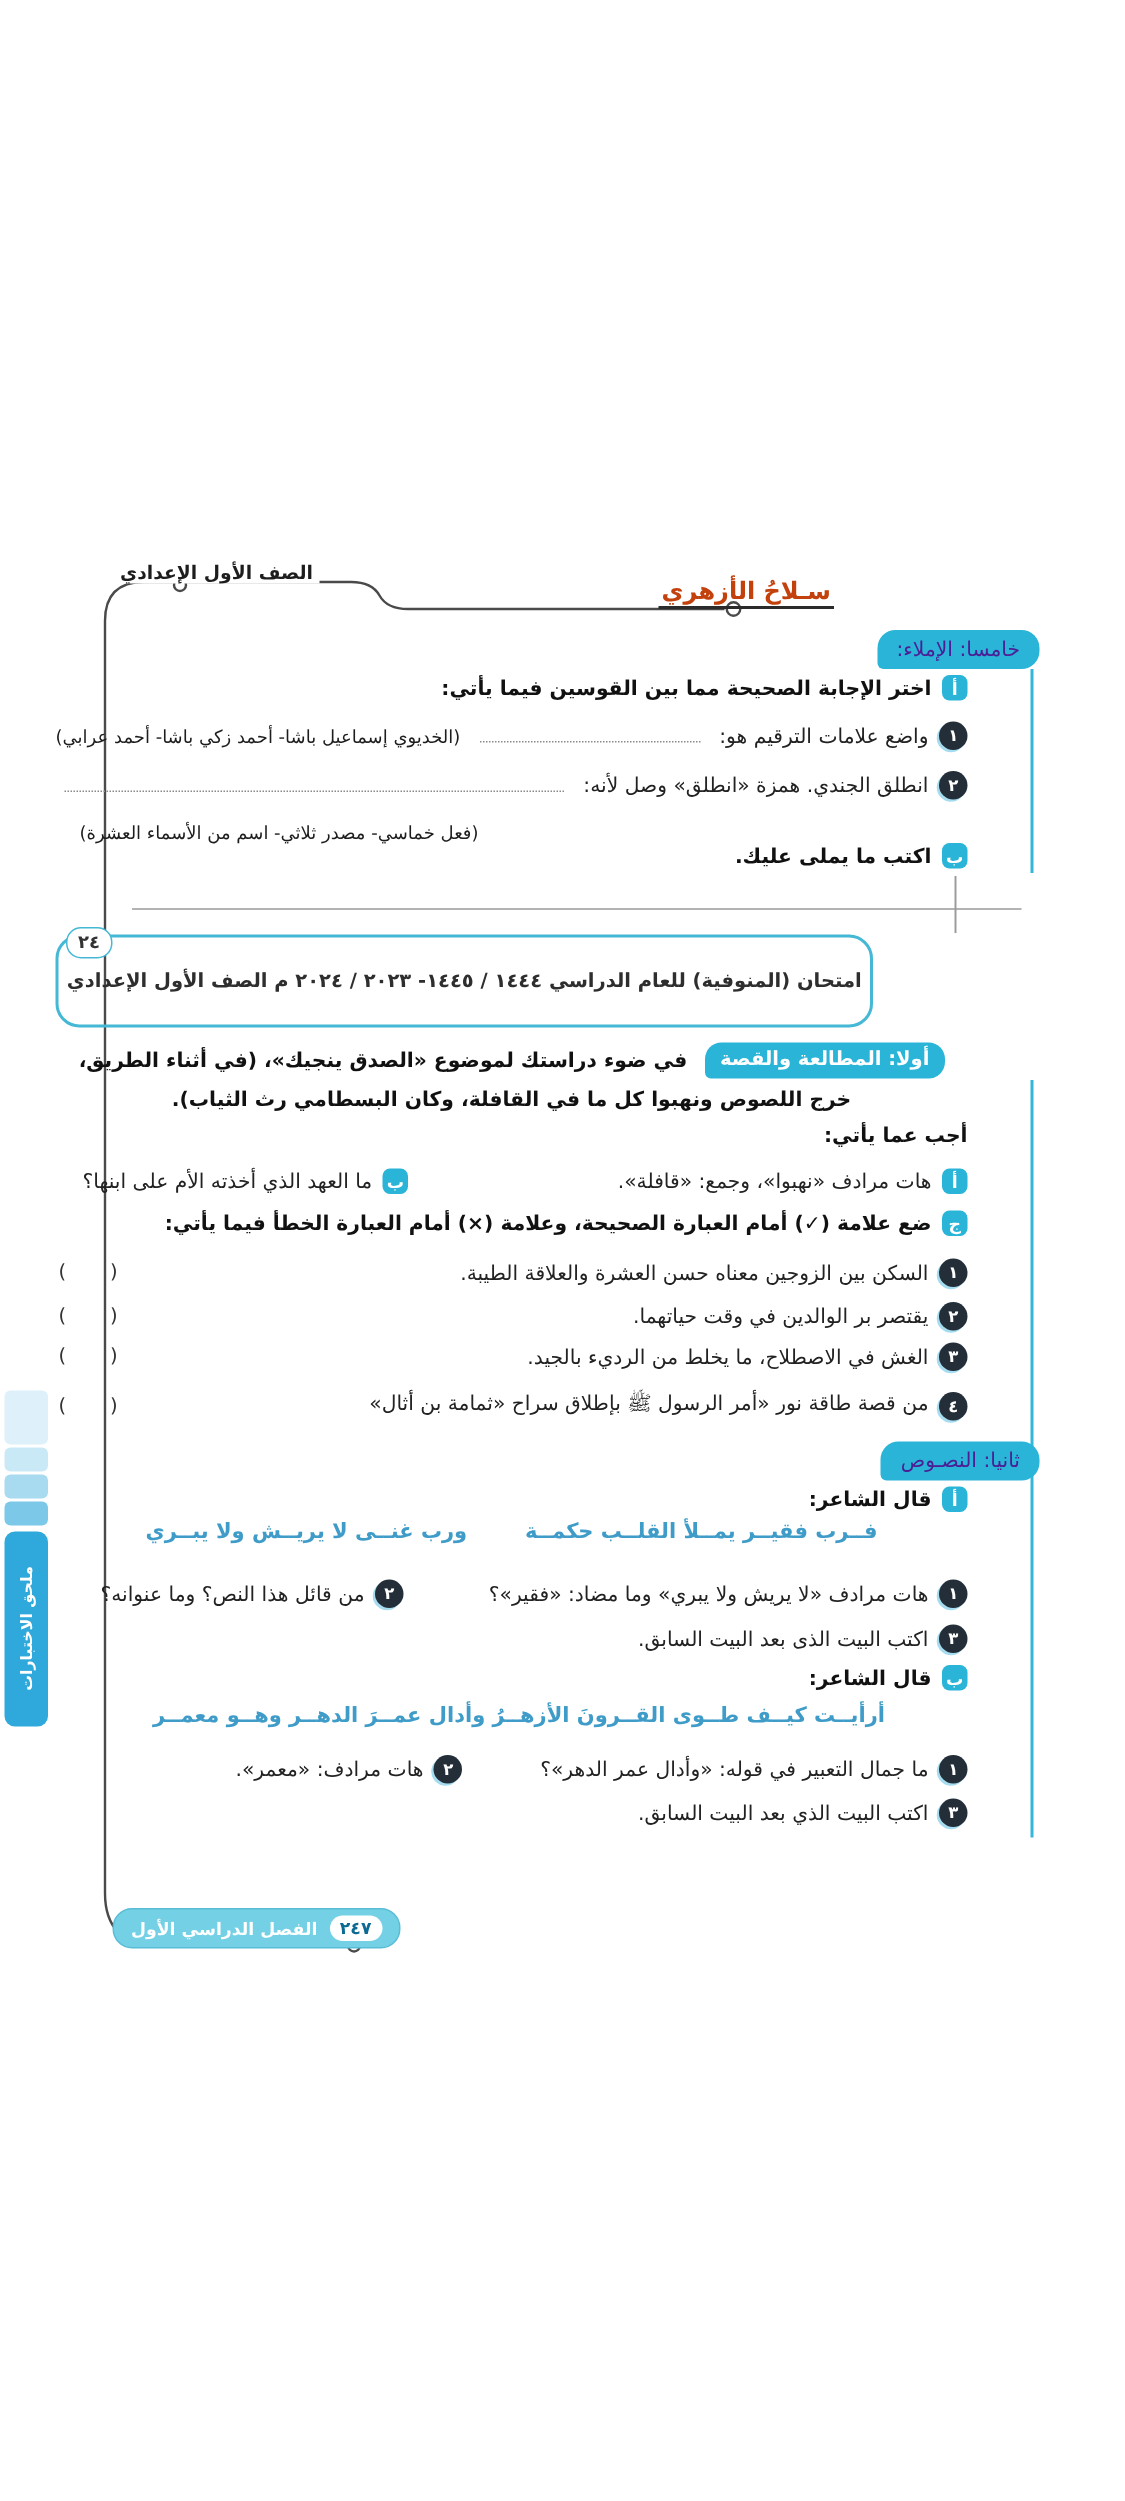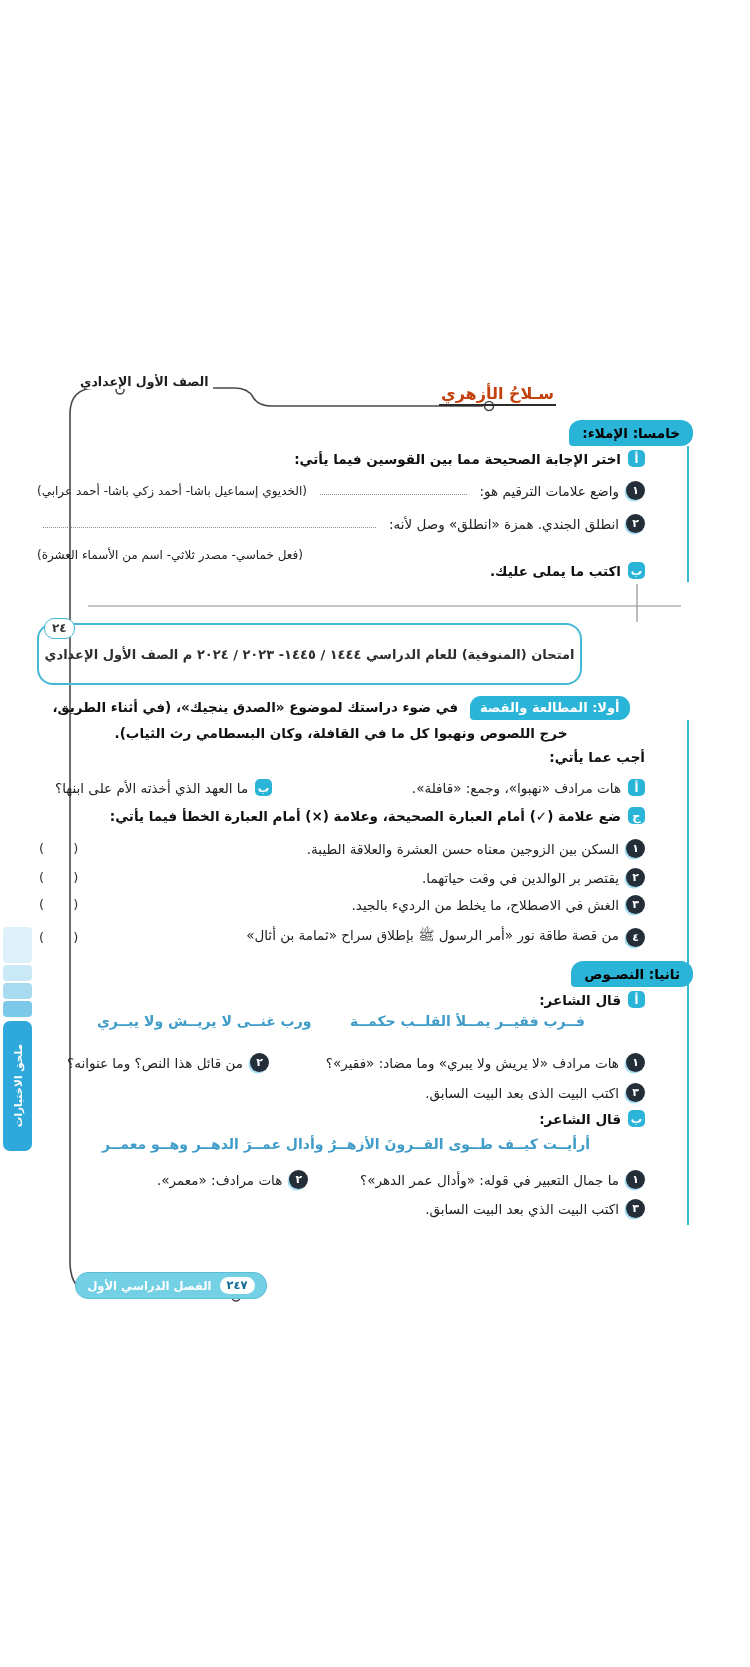--- a/index.html
+++ b/index.html
@@ -4,35 +4,35 @@
 <style>
   html,body{margin:0;padding:0;background:#fff;}
   .page{position:relative;width:750px;height:1667px;background:#ffffff;overflow:hidden;
         font-family:"DejaVu Sans","Liberation Sans",sans-serif;direction:rtl;color:#222;padding-left:48px;}
   .frame{position:absolute;inset:0;z-index:0;}
   .grade{position:absolute;left:124px;top:374px;font-size:12.5px;font-weight:bold;color:#1d1d1d;
          background:#fff;padding:0 4px;z-index:2;}
   .logo{position:absolute;left:487px;top:384px;font-size:16px;font-weight:bold;color:#c2410c;
         border-bottom:2px solid #2b2b2b;padding:0 2px 1px;z-index:2;letter-spacing:.5px;}
   .secbadge{position:absolute;right:57px;height:26px;line-height:26px;padding:0 13px;
-            background:#29b4d8;color:#000000;font-size:13.5px;font-weight:bold;
+            background:#29b4d8;color:#4c1d95;font-size:13.5px;font-weight:normal;
             border-radius:12px 12px 12px 4px;z-index:3;}
   .spine{position:absolute;right:61px;width:2.5px;background:#35b7da;z-index:1;}
   .content{position:absolute;left:85px;top:0;width:608px;z-index:2;direction:rtl;}
   .row{position:absolute;right:0;left:0;display:flex;align-items:center;gap:7px;font-size:13.5px;}
   .hd{font-weight:bold;color:#111;}
   .lbadge{flex:none;width:17px;height:17px;border-radius:5px;background:#29b4d8;color:#fff;
           font-size:11.5px;font-weight:bold;display:inline-flex;align-items:center;
           justify-content:center;}
   .ncircle{flex:none;width:19px;height:19px;border-radius:50%;background:#232e38;color:#fff;
            font-size:11px;font-weight:bold;display:inline-flex;align-items:center;justify-content:center;
            box-shadow:-1.5px 1.5px 0 0 #a5dcef;}
   .dots{flex:1;border-bottom:1.6px dotted #8a8a8a;height:1px;margin:6px 6px 0 6px;}
   .choices{font-size:12px;color:#1d1d1d;white-space:nowrap;}
-  .choices-line{position:absolute;left:0;font-size:12px;color:#1d1d1d;}
+  .choices-line{position:absolute;left:16px;font-size:12px;color:#1d1d1d;}
   .bracket{font-size:13px;color:#333;letter-spacing:7px;white-space:pre;margin-left:2px;}
   .grow{display:flex;align-items:center;gap:7px;}
   .sb{justify-content:space-between;}
   .para{position:absolute;right:0;left:0;font-size:13.5px;font-weight:bold;color:#111;
         line-height:26px;text-align:center;}
   .para .inbadge{display:inline-block;height:24px;line-height:24px;padding:0 10px;background:#29b4d8;
         color:#fff;border-radius:11px 11px 11px 4px;font-size:13px;margin-left:7px;vertical-align:middle;text-align:right;}
   .verse{position:absolute;right:0;left:0;display:flex;justify-content:space-between;
          color:#3f9cc8;font-weight:bold;font-size:14px;}
   .exam-box{position:absolute;left:85px;top:623px;width:541px;height:58px;border:2px solid #45b8d5;

